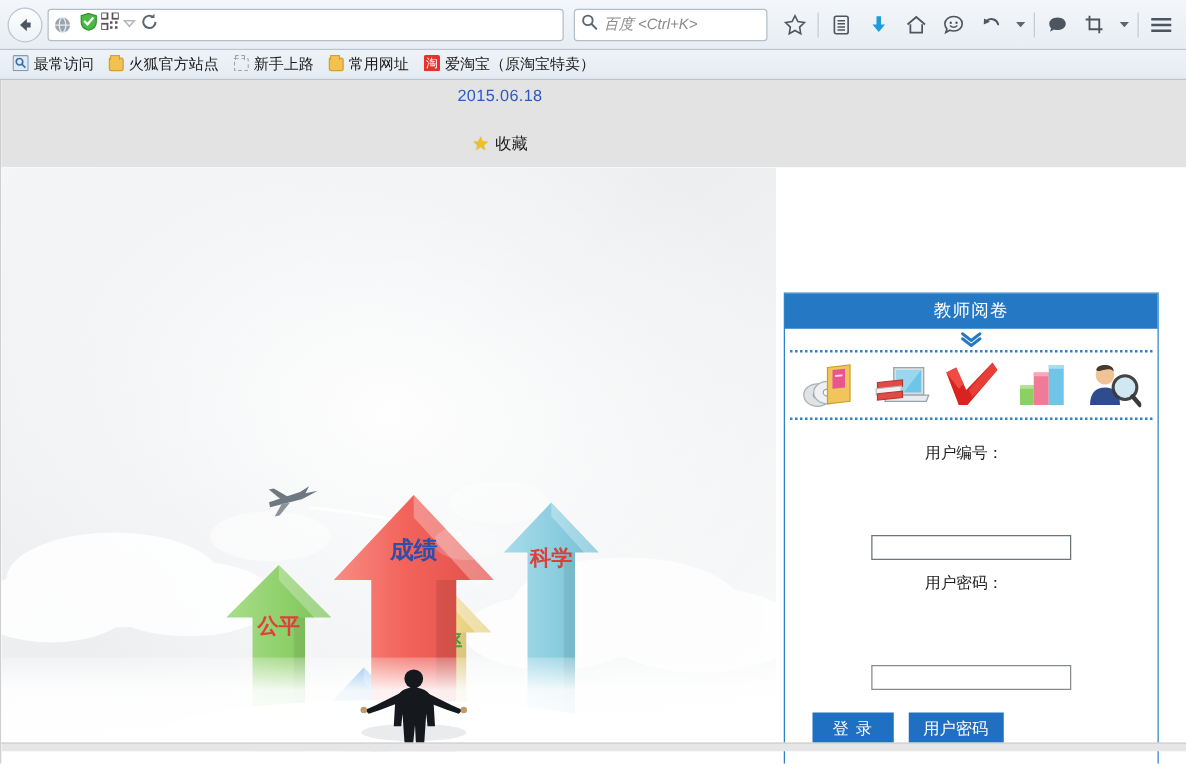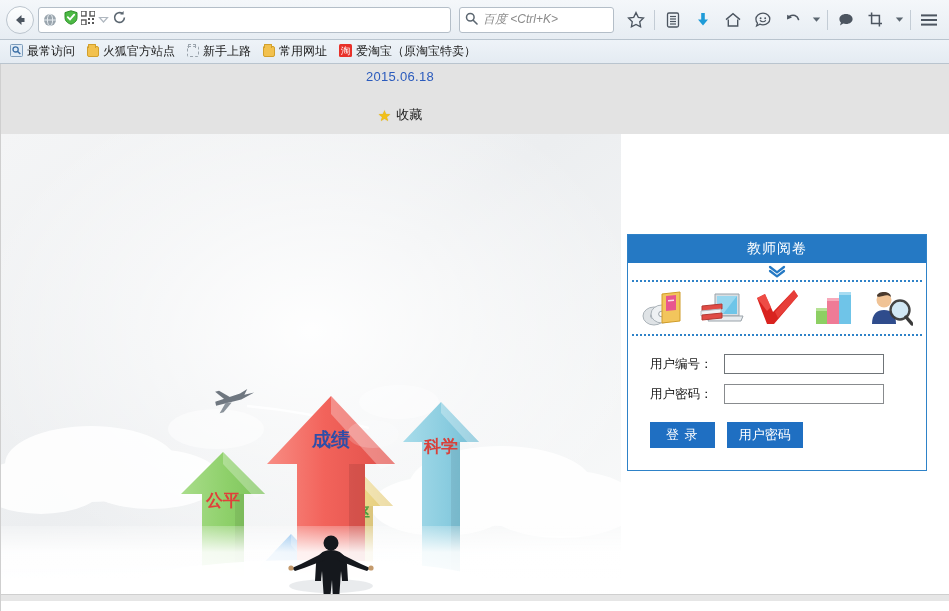--- a/index.html
+++ b/index.html
@@ -102,21 +102,21 @@
     letter-spacing: 1px;
   }
   .lp-chevron { height: 17px; display: flex; align-items: center; justify-content: center; color: #2579c4; }
   .dotted { border-top: 2px dotted #2e82c8; margin: 0 4px; }
   .lp-icons {
     display: flex; align-items: center; justify-content: space-around;
     padding: 5px 8px 6px; height: 52px;
   }
   .ic { width: 46px; height: 44px; display: flex; align-items: center; justify-content: center; }
   .lp-form { padding: 18px 22px 6px; }
-  .frow { display: flex; align-items: center; margin-bottom: 10px; }
+  .frow { display: flex; align-items: center; margin-bottom: 10px; flex-direction: column; }
   .flabel { font-size: 12.5px; color: #1a1a1a; width: 74px; flex: 0 0 74px; }
   .finput {
     width: 160px; height: 20px; border: 1px solid #888b8e;
     background: #fff; font-size: 12px; padding: 0 3px;
     font-family: "Liberation Sans", sans-serif; color: #111; outline: none;
   }
   .finput.focused { border-color: #6f7478; }
   .btnrow { display: flex; gap: 12px; padding: 8px 0 16px; }
   .btn {
     background: #1f6fc2; color: #fff; border: none;

